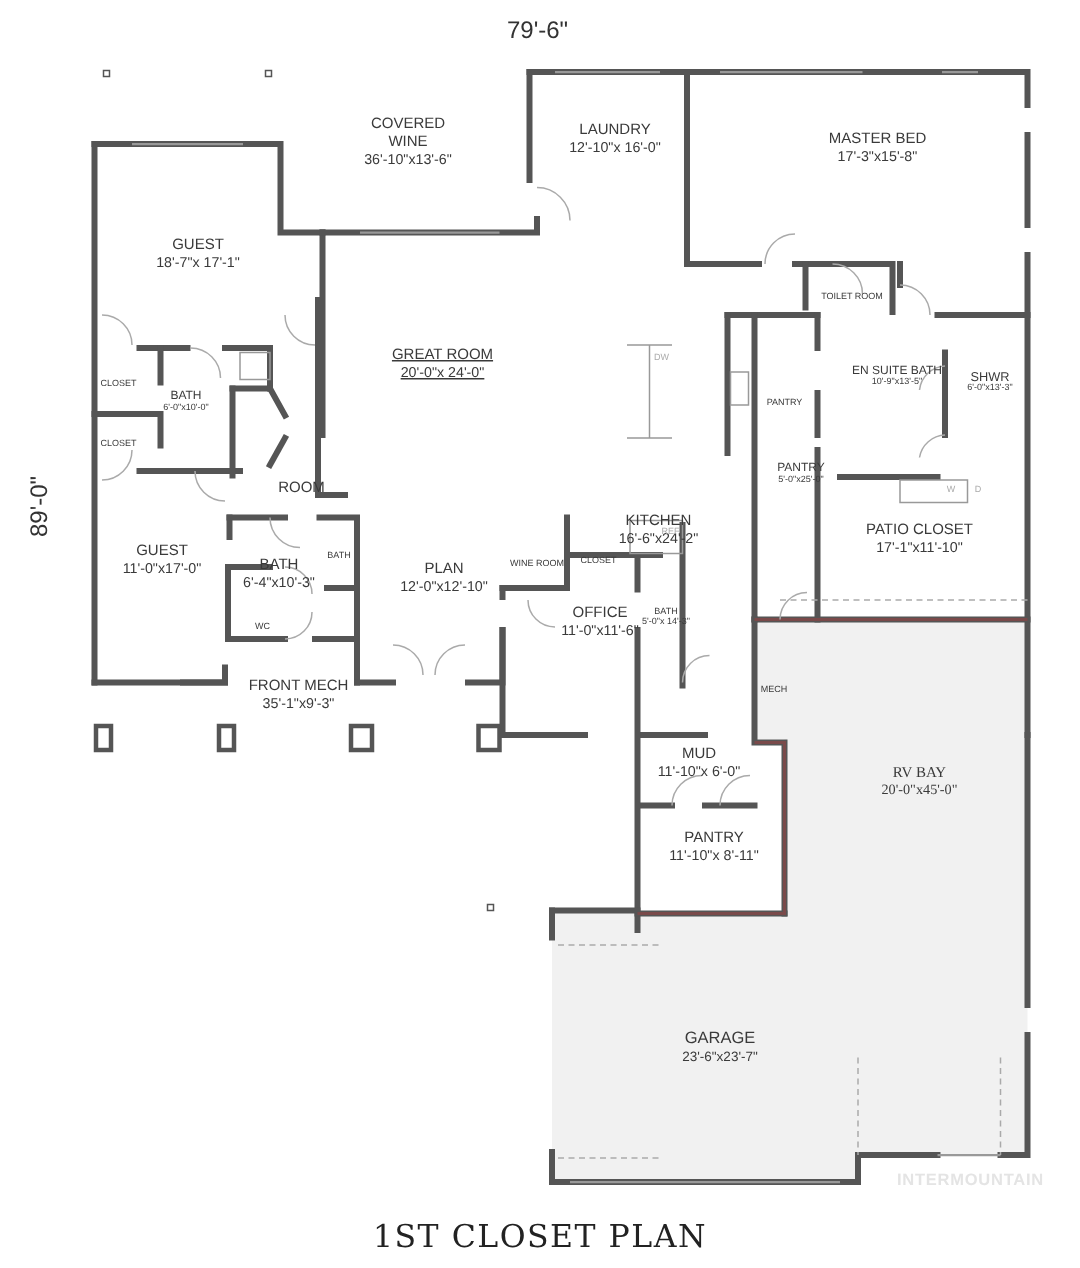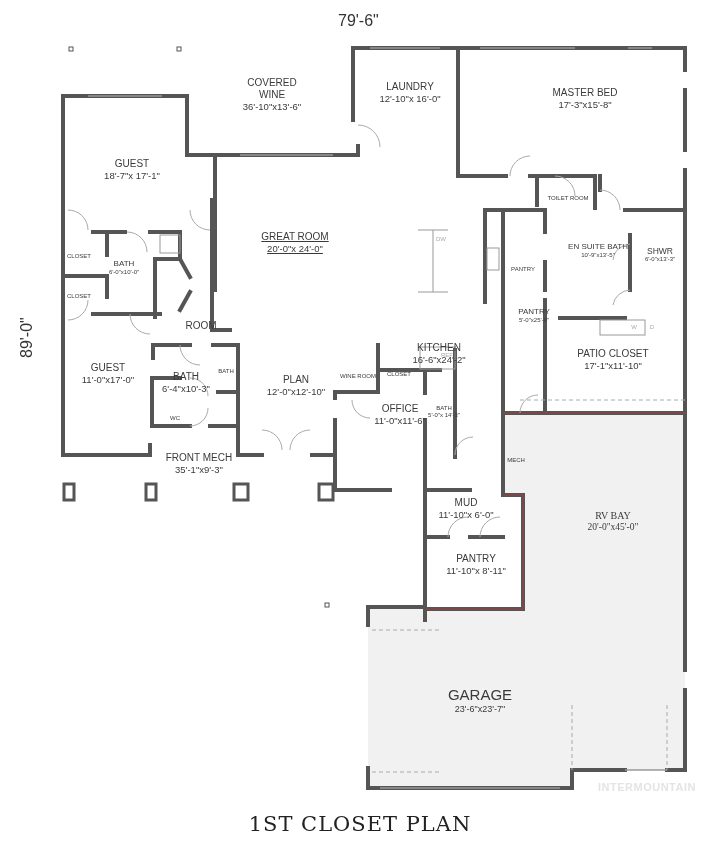--- a/index.html
+++ b/index.html
@@ -281,21 +281,21 @@
 </div>
 <div class="lbl" style="left:613px;top:510px;font-family:Liberation Serif, serif;">
   <span class="n">RV BAY</span>
     <span class="d">20'-0"x45'-0"</span>
 </div>
 <div class="lbl" style="left:476px;top:553px;">
   <span class="n">PANTRY</span>
     <span class="d">11'-10"x 8'-11"</span>
 </div>
 <div class="lbl" style="left:480px;top:686px;">
-  <span class="n" style="font-size:15px">GARAGE</span>
+  <span class="n" style="font-size:11px">GARAGE</span>
     <span class="d" style="font-size:9px">23'-6"x23'-7"</span>
 </div>
 <div class="lbl sm" style="left:441px;top:236px;">
   <span class="n" style="color:#aaa">DW</span>
 </div>
 <div class="lbl sm" style="left:634px;top:324px;">
   <span class="n" style="color:#aaa">W</span>
 </div>
 <div class="lbl sm" style="left:652px;top:324px;">
   <span class="n" style="color:#aaa">D</span>

